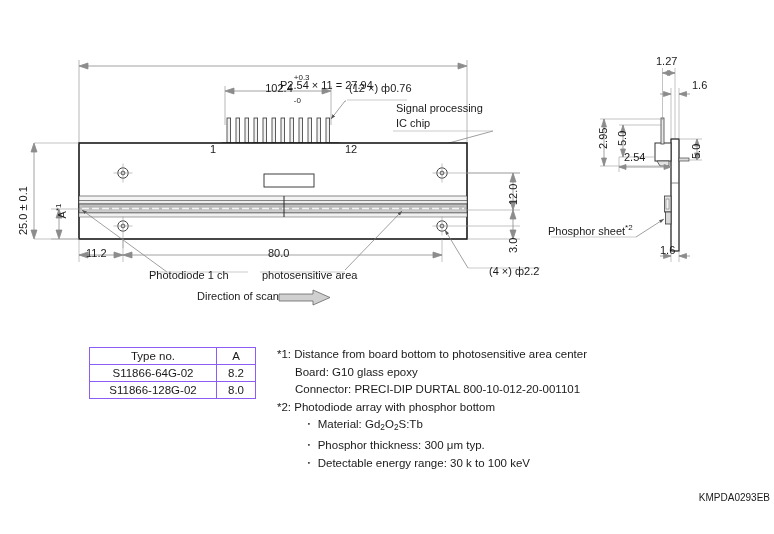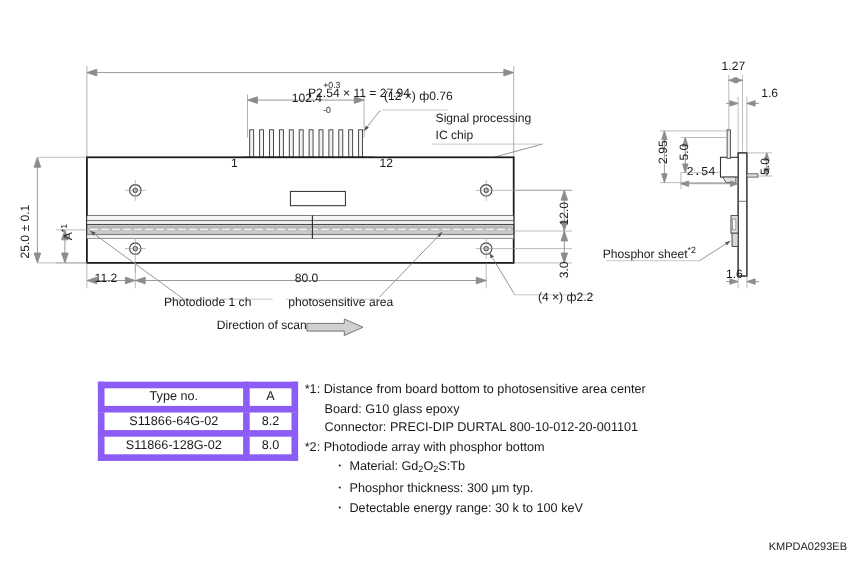--- a/index.html
+++ b/index.html
@@ -52,21 +52,21 @@
   #notes .ind2 { padding-left: 26px; }
   
   #type-table {
     position: absolute;
     left: 89px;
     top: 347px;
     border-collapse: collapse;
     border: 1.6px solid #111;
   }
   #type-table td, #type-table th {
-    border: 6px solid #8b5cf6;
+    border: 1px solid #8b5cf6;
     font-weight: normal;
     font-size: 11.5px;
     font-family: "Liberation Sans", sans-serif;
     text-align: center;
     padding: 2px 4px;
     color: #1a1a1a;
     margin-top: 32px;
   }
   #type-table .c-type { width: 118px; }
   #type-table .c-a    { width: 30px; }
@@ -425,21 +425,21 @@
   <div class="txt dim" style="left:656px; top:56px;">1.27</div>
 
   <div class="txt dim" style="left:692px; top:80px;">1.6</div>
 
   <div class="txt dim rot90" style="left:598px; top:149px;">2.95</div>
 
   <div class="txt dim rot90" style="left:617px; top:146px;">5.0</div>
 
   <div class="txt dim rot90" style="left:691px; top:159px;">5.0</div>
 
-  <div class="txt dim" style="left:624px; top:152px;font-family:Liberation Mono, monospace;">2.54</div>
+  <div class="txt dim" style="left:624px; top:152px;">2.54</div>
 
   <div class="txt dim" style="left:660px; top:245px;">1.6</div>
 
   <div class="txt lead" style="left:548px; top:224px;">Phosphor sheet<span class="small" style="vertical-align:super;">*2</span></div>
 
   <table id="type-table">
     <thead>
       <tr>
         <th class="c-type">Type no.</th>
         <th class="c-a">A</th>

